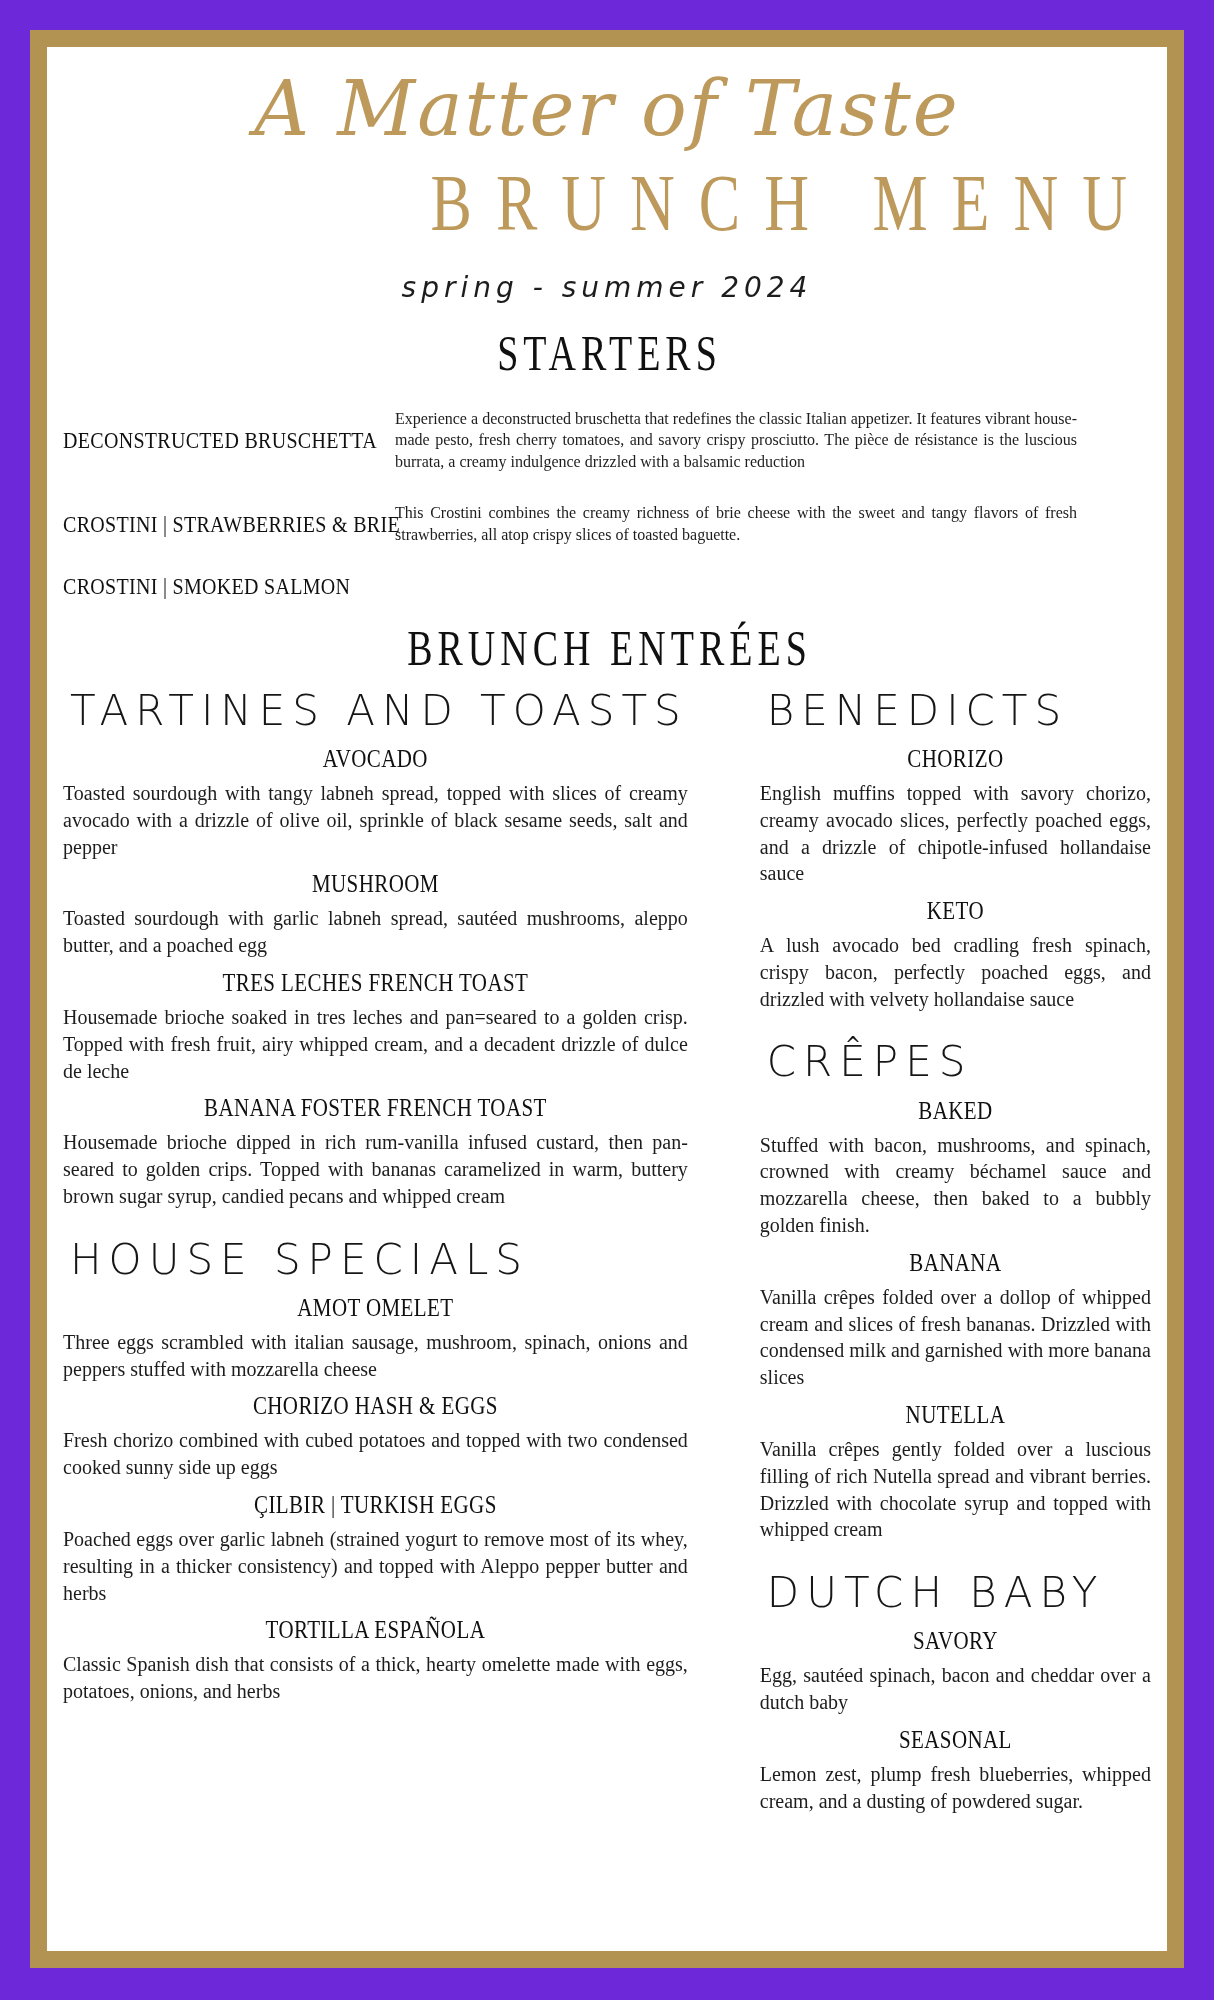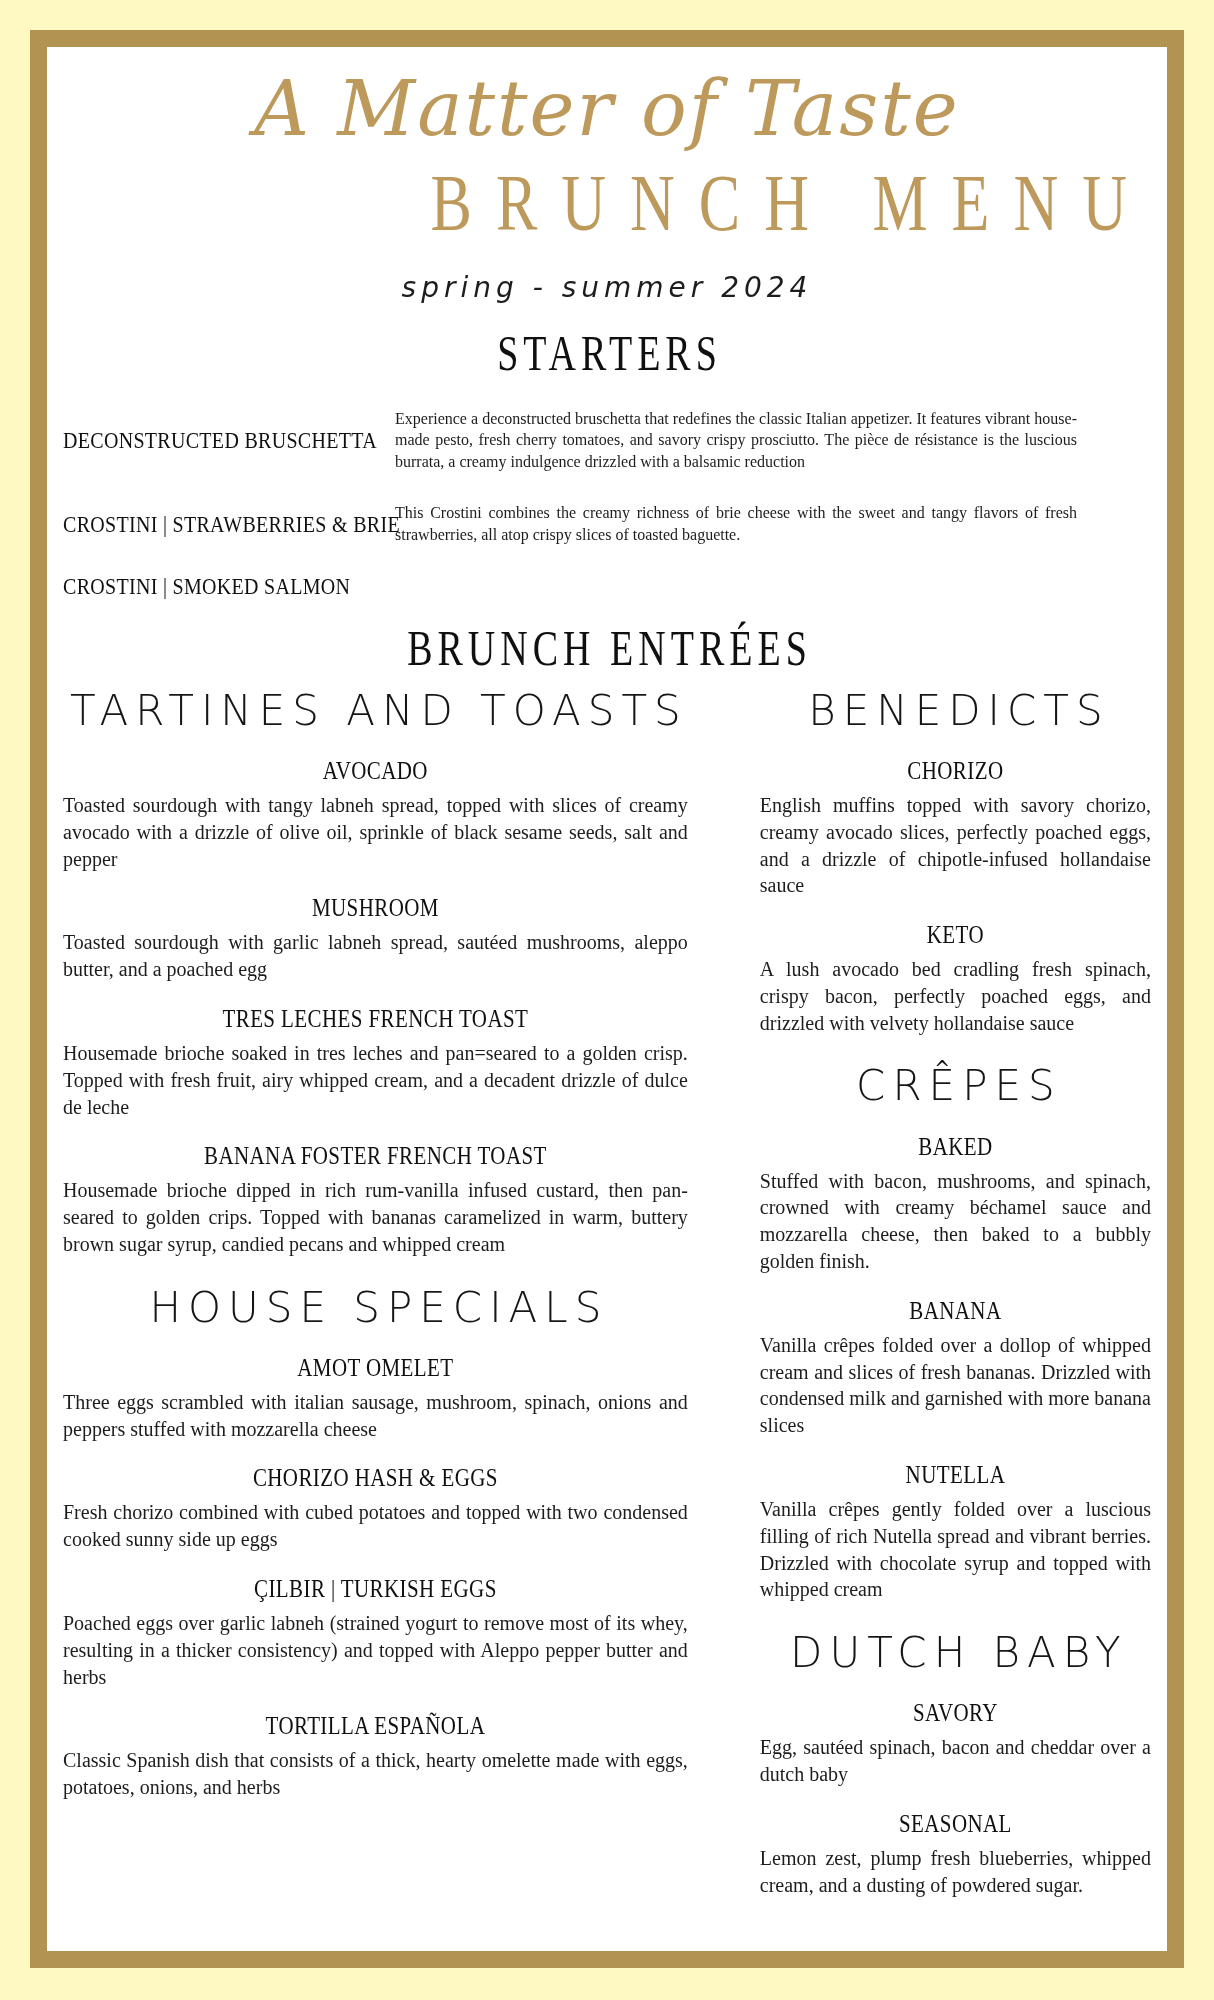--- a/index.html
+++ b/index.html
@@ -3,21 +3,21 @@
 <meta charset="utf-8">
 <style>
   * { margin:0; padding:0; box-sizing:border-box; }
   html, body { width:1214px; height:2000px; }
   body {
     background:#ffffff;
     font-family:"Liberation Serif","DejaVu Serif",serif;
     color:#1d1d1d;
     overflow:hidden;
   }
-  .page { position:relative; width:1214px; height:2000px; background:#fef9c3;text-decoration:underline; }
+  .page { position:relative; width:1214px; height:2000px; background:#6d28d9;text-decoration:underline; }
   .frame {
     position:absolute; left:30px; top:30px; right:30px; bottom:32px;
     border:17px solid var(--gold-border,#b39352);
     background:#ffffff;
     padding:14px 16px;
     overflow:hidden;
   }
   .center { text-align:center; }
 
   
@@ -93,33 +93,33 @@
   }
 
   
   .columns {
     display:grid;
     grid-template-columns:1fr 1fr;
     column-gap:72px;
     margin-top:0;
   }
   .section-heading-wrap { text-align:center; margin-top:8px; margin-bottom:6px; height:48px;
-    display:flex; align-items:center; justify-content:center; }
+    display:flex; align-items:center; }
   .section-heading-wrap.not-first { margin-top:26px; }
   .section-heading {
     font-family:"DejaVu Sans",sans-serif;
     font-weight:200;
     font-size:42px;
     line-height:1.1;
     letter-spacing:7px;
     padding-left:7px;
     color:#161616;
     white-space:nowrap;
   }
-  .item-name-wrap { text-align:center; margin-top:26px; margin-bottom:10px; height:21px;
+  .item-name-wrap { text-align:center; margin-top:14px; margin-bottom:10px; height:21px;
     display:flex; align-items:center; justify-content:center; }
   .item-name {
     display:inline-block;
     font-size:21px;
     line-height:1;
     letter-spacing:0.4px;
     transform:scaleY(1.18);
     white-space:nowrap;
     color:#101010;
   }

